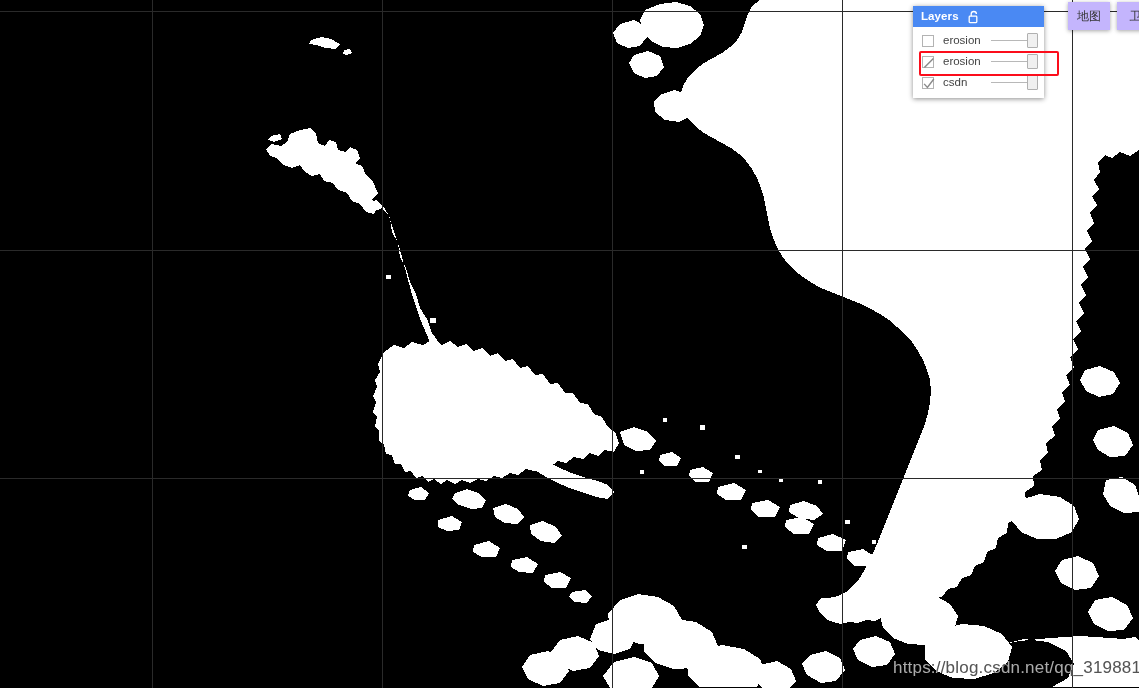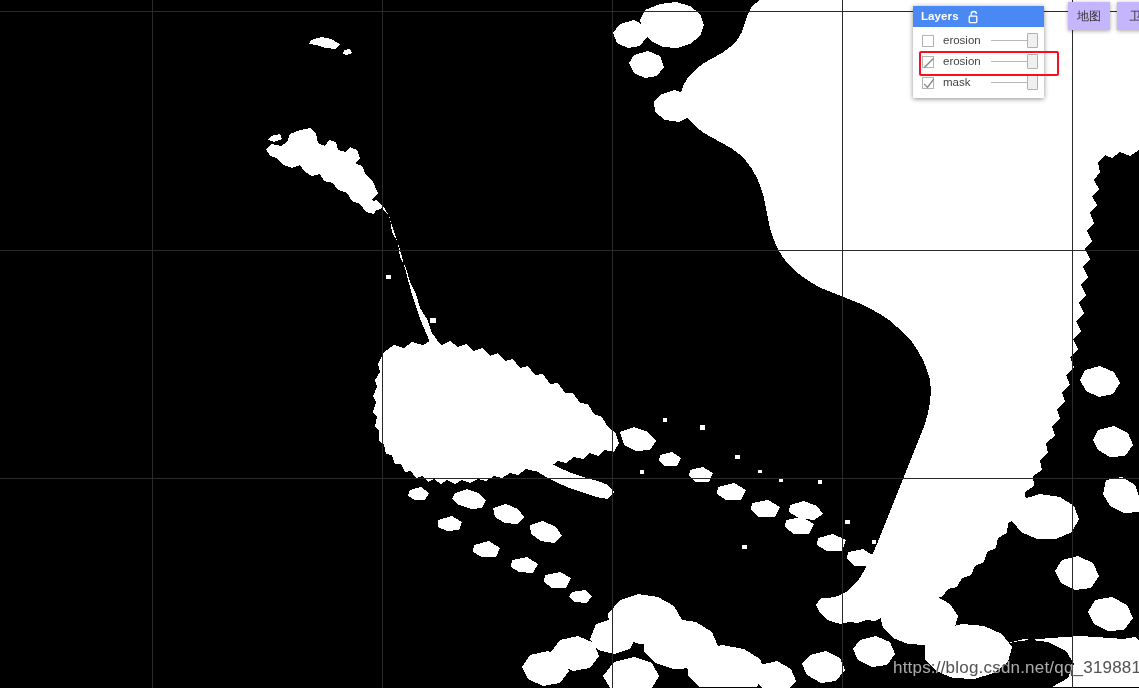--- a/index.html
+++ b/index.html
@@ -383,21 +383,21 @@
           <span class="slider-handle"></span>
         </span>
       </div>
 
       <div class="layer-row">
         <span class="layer-checkbox">
           <svg width="14" height="14" viewBox="0 0 14 14">
             <path d="M2.6 7.4 L5.4 10.4 L11.4 2.6" stroke="#8a8a8a" stroke-width="1.4" fill="none" stroke-linecap="square"></path>
           </svg>
         </span>
-        <span class="layer-name">mask</span>
+        <span class="layer-name">csdn</span>
         <span class="layer-slider">
           <span class="slider-track"></span>
           <span class="slider-handle"></span>
         </span>
       </div>
 
     </div>
   </div>
 
   <div id="annotation-box"></div>

